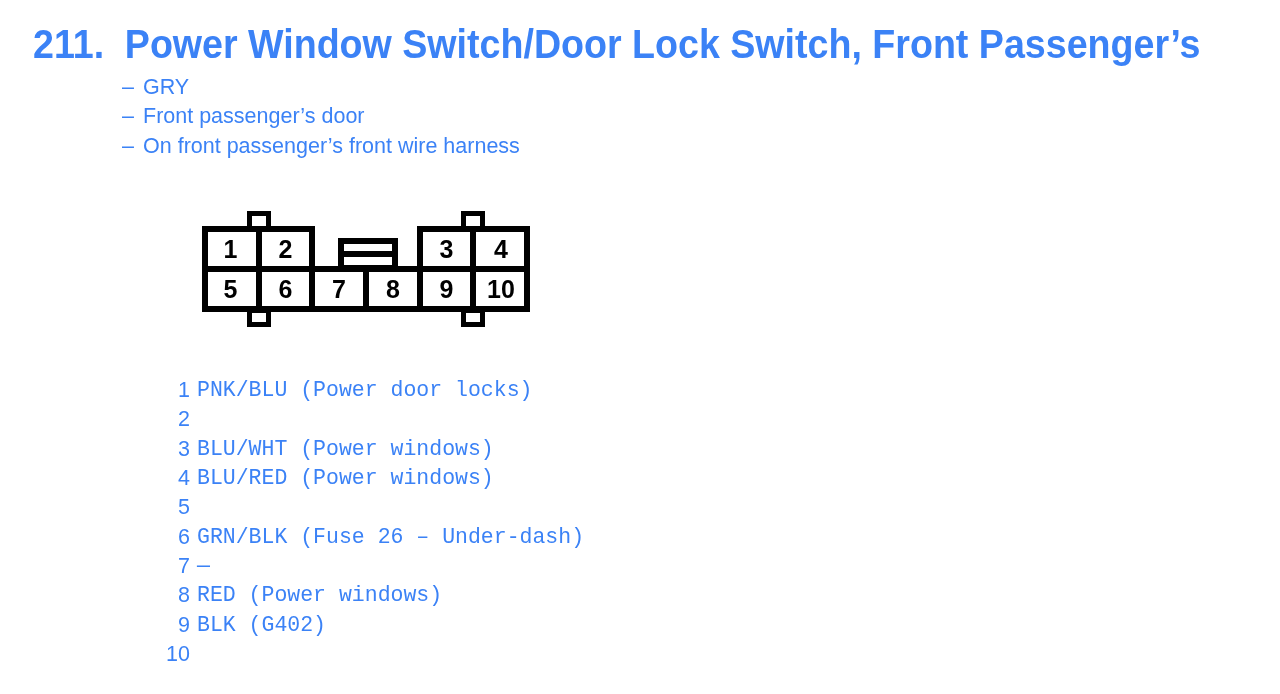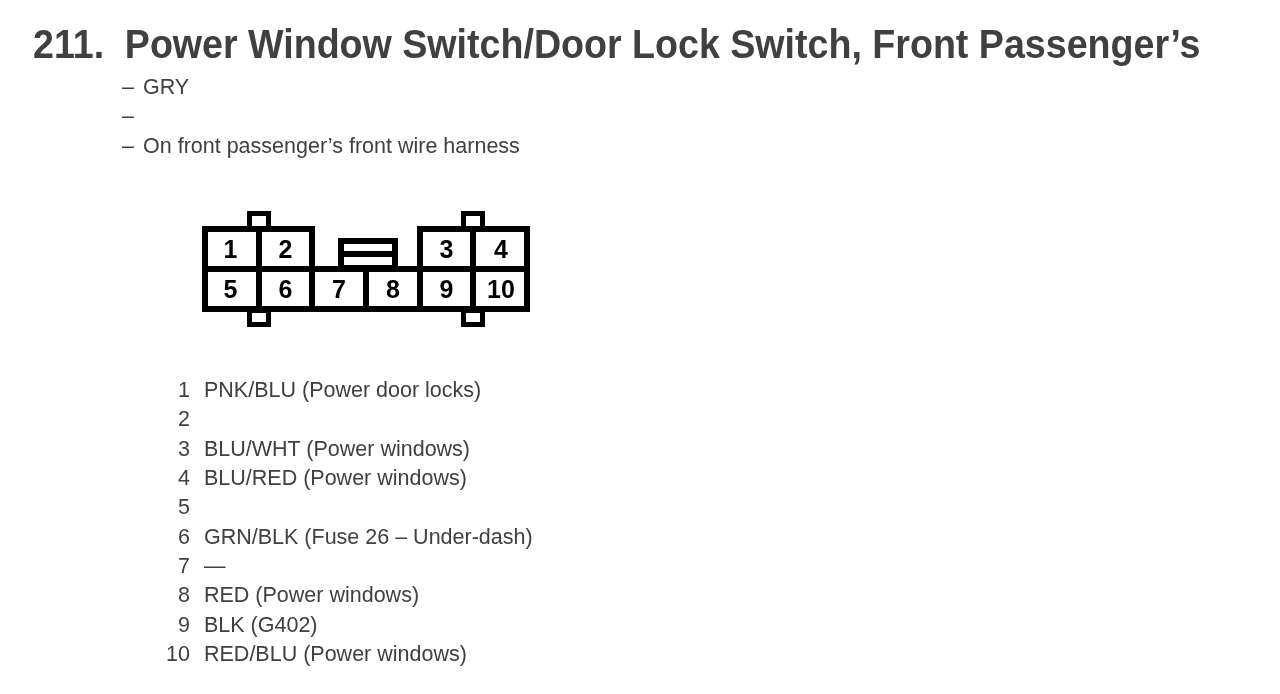--- a/index.html
+++ b/index.html
@@ -1,21 +1,21 @@
 <!DOCTYPE html>
 <html><head>
 <meta charset="utf-8">
 <style>
   * { margin:0; padding:0; box-sizing:border-box; }
   html,body { background:#ffffff; }
   .page {
     position:relative;
     width:1280px; height:694px;
     background:#ffffff;
-    color:#404040;
+    color:#3b82f6;
     font-family:"Liberation Sans", sans-serif;
     overflow:hidden;
   }
   
   .figure-header {
     position:absolute; left:33px; top:24px;
     display:flex; gap:22px;
     font-weight:bold; font-size:40px; line-height:40px;
     white-space:nowrap;
     transform:scaleX(0.94); transform-origin:left top;
@@ -32,39 +32,40 @@
   .connector-svg { position:absolute; left:195px; top:205px; }
   .connector-svg text {
     font-family:"Liberation Sans", sans-serif;
     font-weight:bold; font-size:25px;
     fill:#000000;
   }
   
   .pin-list { position:absolute; left:160px; top:376px; font-size:21.5px; }
   .pin-row { display:flex; height:29.33px; line-height:29.33px; white-space:nowrap; }
   .pin-num { width:30px; text-align:right; flex:0 0 30px; }
-  .pin-desc { margin-left:14px; }
+  .pin-desc { margin-left:7px;font-family:Liberation Mono, monospace; }
 </style>
 </head>
 <body>
 
 <div class="page">
 
   <div class="figure-header">
     <span>211.</span>
     <span>Power Window Switch/Door Lock Switch, Front Passenger’s</span>
   </div>
 
   <ul class="details">
     <li class="detail-row">
       <span class="detail-dash">–</span>
       <span>GRY</span>
     </li>
     <li class="detail-row">
       <span class="detail-dash">–</span>
+      <span>Front passenger’s door</span>
     </li>
     <li class="detail-row">
       <span class="detail-dash">–</span>
       <span>On front passenger’s front wire harness</span>
     </li>
   </ul>
 
   <svg class="connector-svg" width="345" height="130" viewBox="195 205 345 130">
     <g shape-rendering="crispEdges">
 
@@ -144,17 +145,16 @@
     <div class="pin-row">
       <span class="pin-num">8</span>
       <span class="pin-desc">RED (Power windows)</span>
     </div>
     <div class="pin-row">
       <span class="pin-num">9</span>
       <span class="pin-desc">BLK (G402)</span>
     </div>
     <div class="pin-row">
       <span class="pin-num">10</span>
-      <span class="pin-desc">RED/BLU (Power windows)</span>
     </div>
   </div>
 
 </div>
 
 </body></html>

